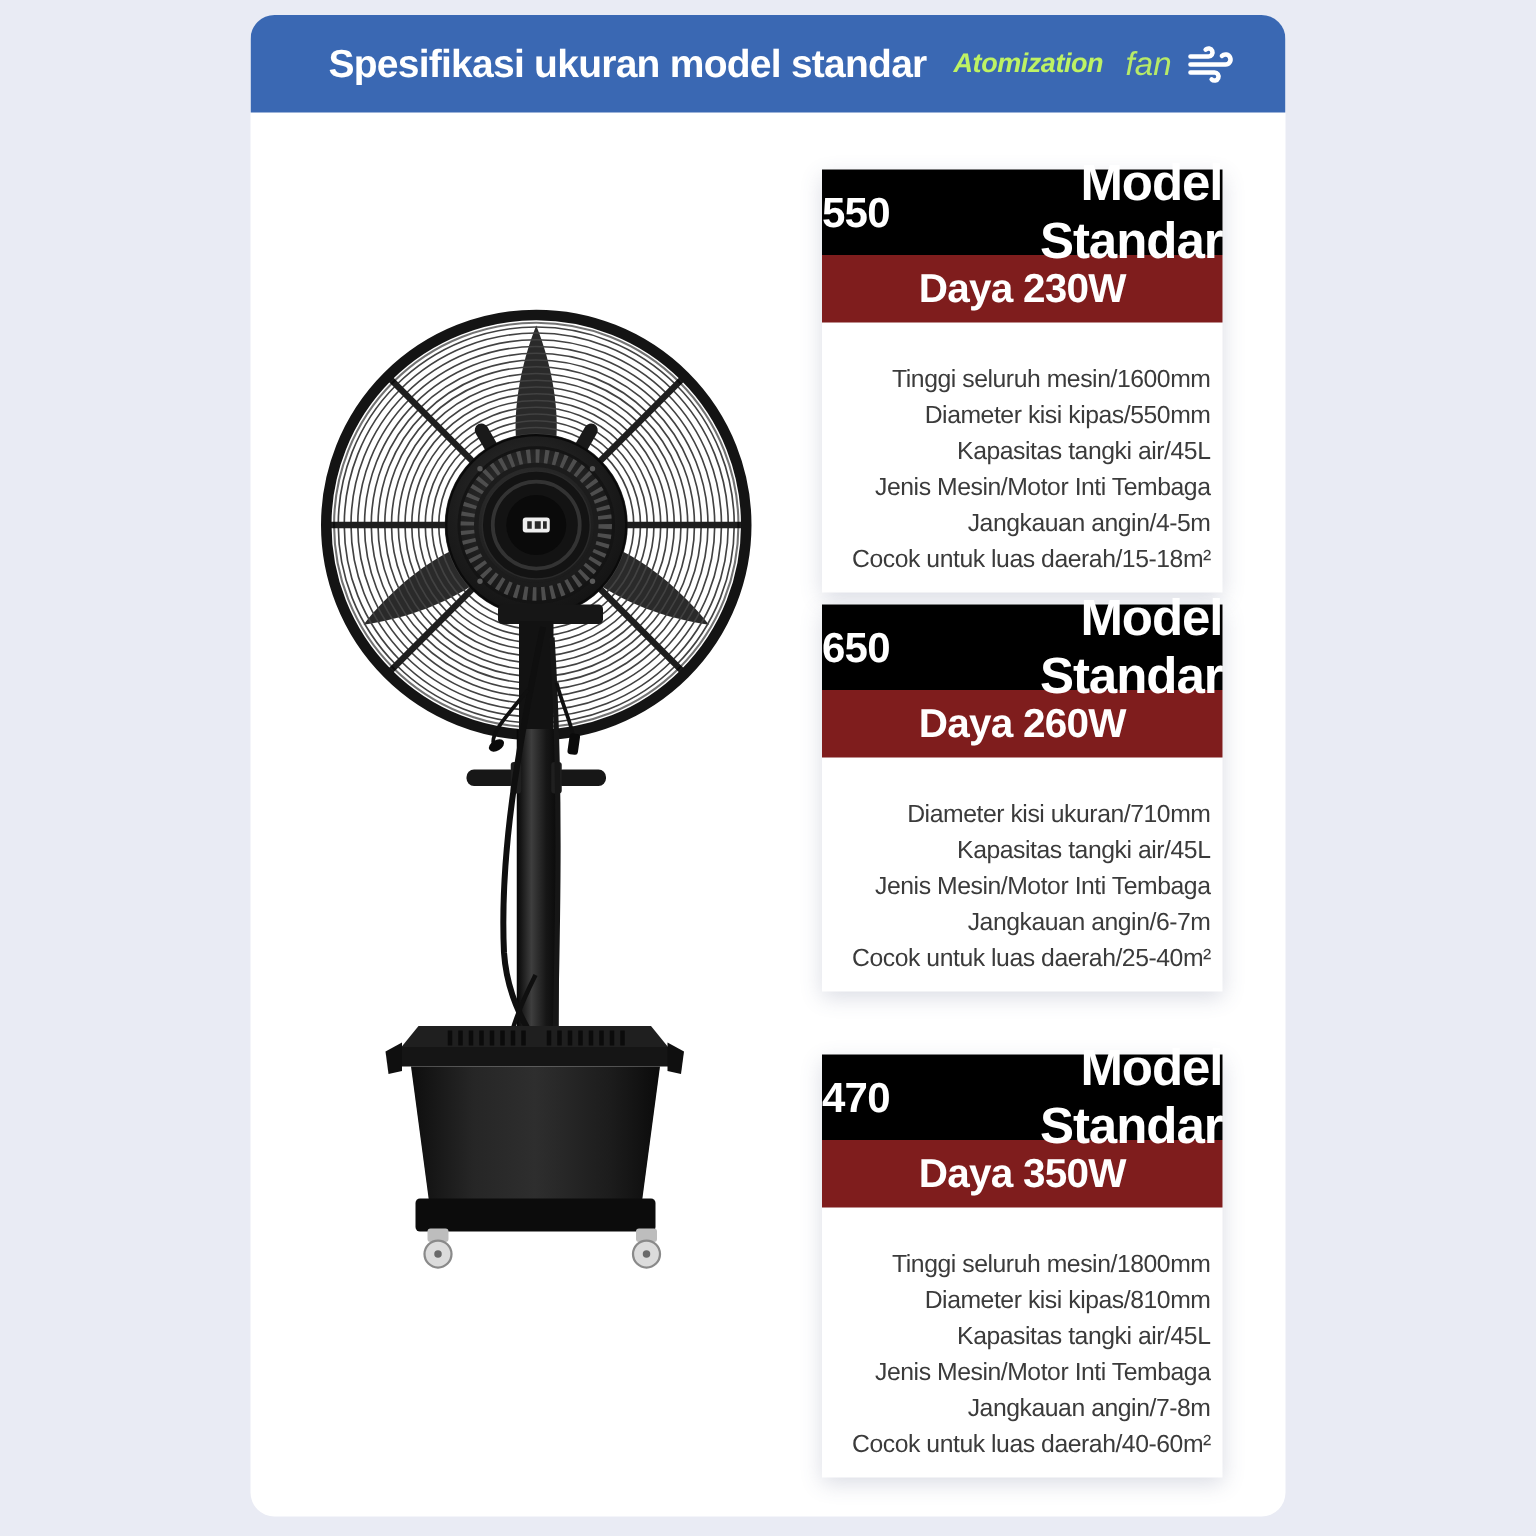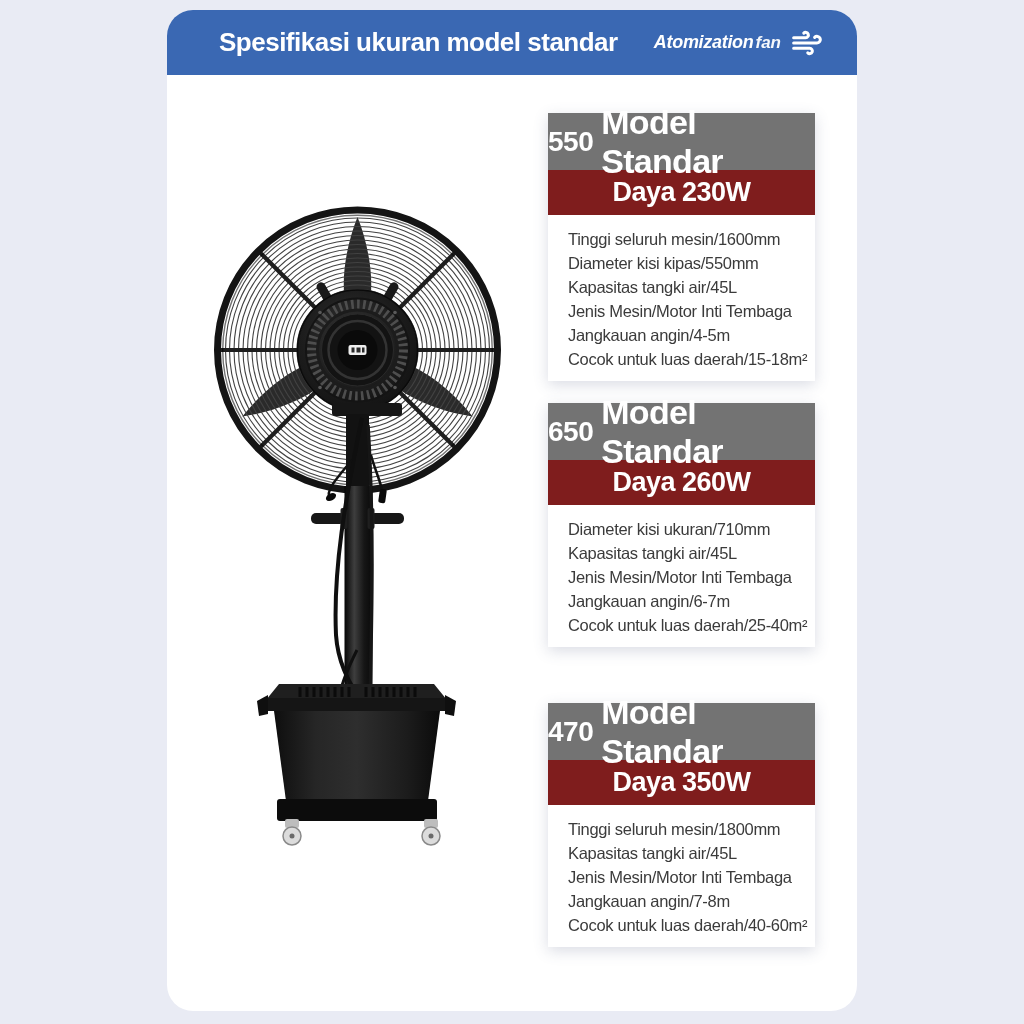--- a/index.html
+++ b/index.html
@@ -3,58 +3,58 @@
 <meta charset="utf-8">
 <style>
   html,body { margin:0; padding:0; }
   .page {
     position:relative; width:1024px; height:1024px;
     background:#e9ebf4; overflow:hidden;
     font-family:"Liberation Sans", sans-serif;
   }
   .panel {
     position:absolute; left:167px; top:10px; width:690px; height:1001px;
-    background:#ffffff; border-radius:26px; overflow:hidden;
+    background:#ffffff; border-radius:16px; overflow:hidden;text-align:right;
   }
   .panel-header {
     position:absolute; left:0; top:0; width:100%; height:65px;
     background:#3a68b3; display:flex; align-items:center;
     justify-content:space-between; box-sizing:border-box;
     padding:0 34px 0 52px;
   }
   .panel-title {
     color:#ffffff; font-size:26px; font-weight:bold; letter-spacing:-0.5px;
   }
-  .brand { display:flex; align-items:center; color:#ffffff; }
+  .brand { display:flex; align-items:center; color:#bef264; }
   .brand-name { font-size:18px; font-weight:bold; font-style:italic; letter-spacing:-0.3px; }
-  .brand-suffix { font-size:17px; font-style:italic; font-weight:bold; margin-left:2px; opacity:0.95; }
+  .brand-suffix { font-size:22px; font-style:italic; font-weight:normal; margin-left:15px; opacity:0.95; }
   .wind-icon { margin-left:10px; display:flex; align-items:center; }
 
   .fan-art {
     position:absolute; left:3px; top:170px; width:378px; height:680px;
   }
 
   .spec-card {
     position:absolute; left:381px; width:267px; background:#ffffff;
     box-shadow:0 4px 14px rgba(70,80,120,0.20);
   }
   .spec-card.c1 { top:103px; }
   .spec-card.c2 { top:393px; }
   .spec-card.c3 { top:693px; }
   .card-header {
-    height:57px; background:#737373; color:#ffffff;
+    height:57px; background:#000000; color:#ffffff;
     display:flex; align-items:center; justify-content:center;
   }
   .card-model { font-size:28px; font-weight:bold; letter-spacing:-0.5px; }
   .card-model-label { font-size:34px; font-weight:700; margin-left:8px; letter-spacing:-0.7px; }
   .card-power {
     height:45px; background:#7f1d1d; color:#ffffff; font-size:27px; font-weight:bold;
     display:flex; align-items:center; justify-content:center; letter-spacing:-0.5px;
   }
-  .card-body { padding:12px 8px 10px 20px; }
+  .card-body { padding:26px 8px 10px 20px; }
   .spec-line {
     font-size:16.5px; line-height:24px; color:#3b3b3b;
     letter-spacing:-0.3px; white-space:nowrap;
   }
 </style>
 </head>
 <body>
 
 <div class="page">
   <div class="panel">
@@ -265,20 +265,21 @@
     </div>
 
     <div class="spec-card c3">
       <div class="card-header">
         <span class="card-model">470</span>
         <span class="card-model-label">Model Standar</span>
       </div>
       <div class="card-power">Daya 350W</div>
       <div class="card-body">
         <div class="spec-line">Tinggi seluruh mesin/1800mm</div>
+        <div class="spec-line">Diameter kisi kipas/810mm</div>
         <div class="spec-line">Kapasitas tangki air/45L</div>
         <div class="spec-line">Jenis Mesin/Motor Inti Tembaga</div>
         <div class="spec-line">Jangkauan angin/7-8m</div>
         <div class="spec-line">Cocok untuk luas daerah/40-60m²</div>
       </div>
     </div>
 
   </div>
 </div>
 

